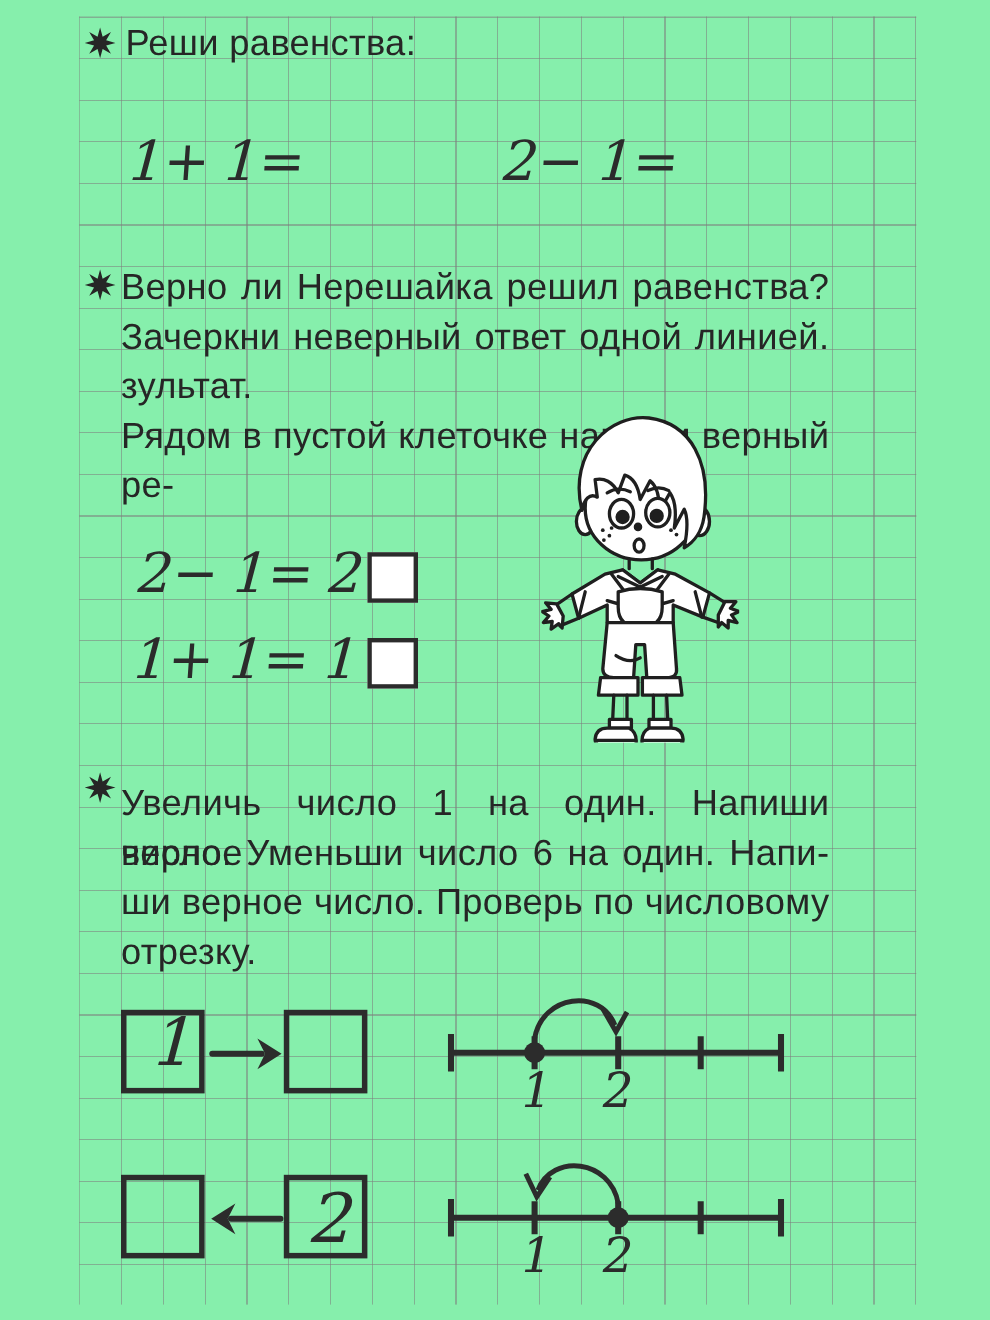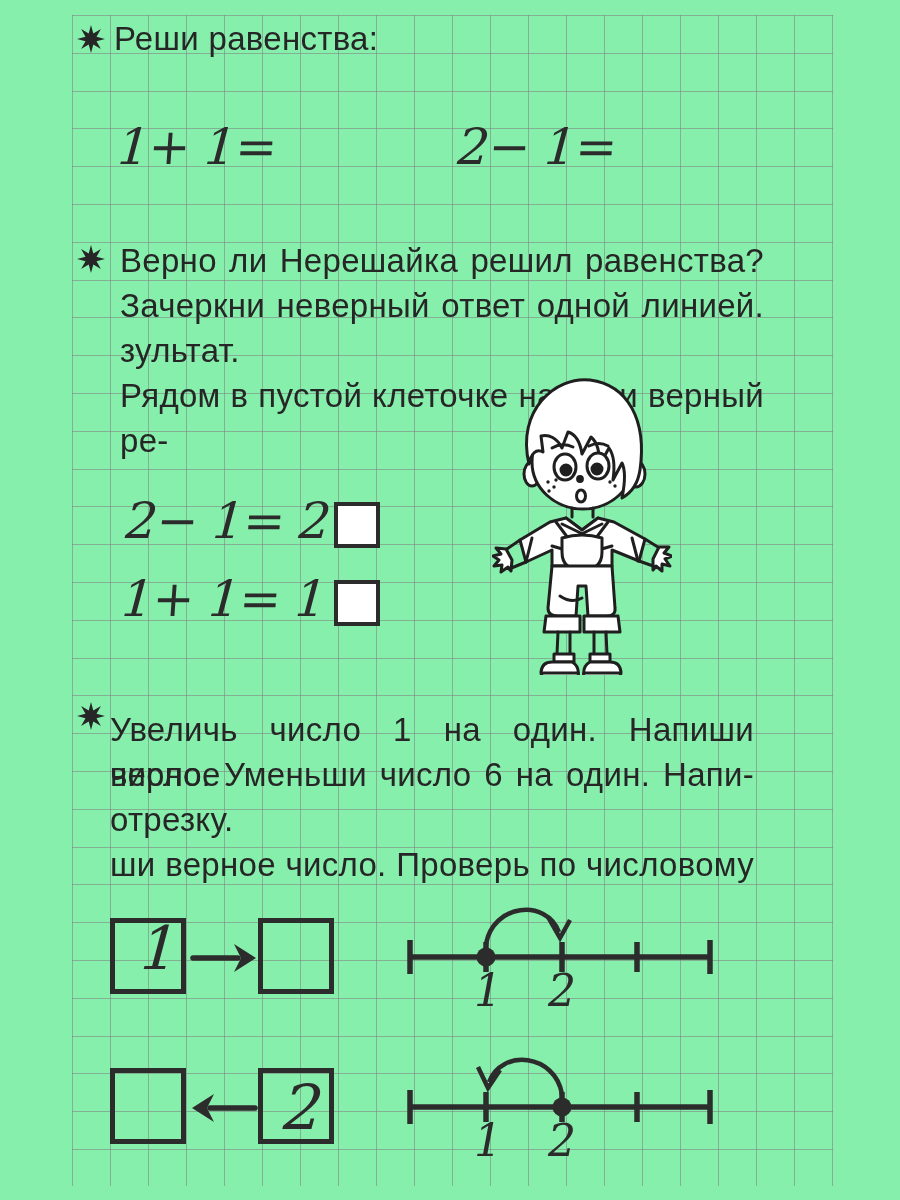--- a/index.html
+++ b/index.html
@@ -45,21 +45,21 @@
   <div class="title" style="position:absolute;left:114px;top:20px;">Реши равенства:</div>
 
   <div class="eq1 hw" style="left:118px;top:118px;">1+ 1=</div>
   <div class="eq1 hw" style="left:458px;top:118px;">2− 1=</div>
 
   <div class="star" style="left:76px;top:244px;">
     <svg width="30" height="30" viewBox="0 0 30 30">
         <polygon fill="#262626" points="29,15 20.5,17.3 24.9,24.9 17.3,20.5 15,29 12.7,20.5 5.1,24.9 9.5,17.3 1,15 9.5,12.7 5.1,5.1 12.7,9.5 15,1 17.3,9.5 24.9,5.1 20.5,12.7"></polygon>
       </svg>
   </div>
-  <div class="textblock" style="top:238px;padding-left:10px;">
+  <div class="textblock" style="top:238px;">
     <div class="line just">Верно ли Нерешайка решил равенства?</div>
     <div class="line just">Зачеркни неверный ответ одной линией.</div>
     <div class="line">зультат.</div>
     <div class="line just">Рядом в пустой клеточке напиши верный ре-</div>
   </div>
 
   <div class="eq2 hw" style="left:126px;top:492px;">2− 1= 2</div>
   <div class="ansbox" style="left:334px;top:502px;"></div>
 
   <div class="eq2 hw" style="left:122px;top:570px;">1+ 1= 1</div>
@@ -129,22 +129,22 @@
   </div>
 
   <div class="star" style="left:76px;top:701px;">
     <svg width="30" height="30" viewBox="0 0 30 30">
         <polygon fill="#262626" points="29,15 20.5,17.3 24.9,24.9 17.3,20.5 15,29 12.7,20.5 5.1,24.9 9.5,17.3 1,15 9.5,12.7 5.1,5.1 12.7,9.5 15,1 17.3,9.5 24.9,5.1 20.5,12.7"></polygon>
       </svg>
   </div>
   <div class="textblock" style="top:695px;margin-top:12px;">
     <div class="line just">Увеличь число 1 на один. Напиши верное</div>
     <div class="line just">число. Уменьши число 6 на один. Напи-</div>
+    <div class="line just">ши верное число. Проверь по числовому</div>
     <div class="line">отрезку.</div>
-    <div class="line just">ши верное число. Проверь по числовому</div>
   </div>
 
   <div class="bigbox" style="left:110px;top:918px;">
     <span class="hw" style="transform:translate(12px,-8px) skewX(-4deg);">1</span>
   </div>
   <div class="arrow" style="left:190px;top:940px;">
     <svg width="68" height="36" viewBox="0 0 68 36">
       <line x1="3" y1="18" x2="48" y2="18" stroke="#2c2c2c" stroke-width="5.5" stroke-linecap="round"></line>
       <polygon fill="#2c2c2c" points="44,4 66,18 44,32 51,18"></polygon>
     </svg>

